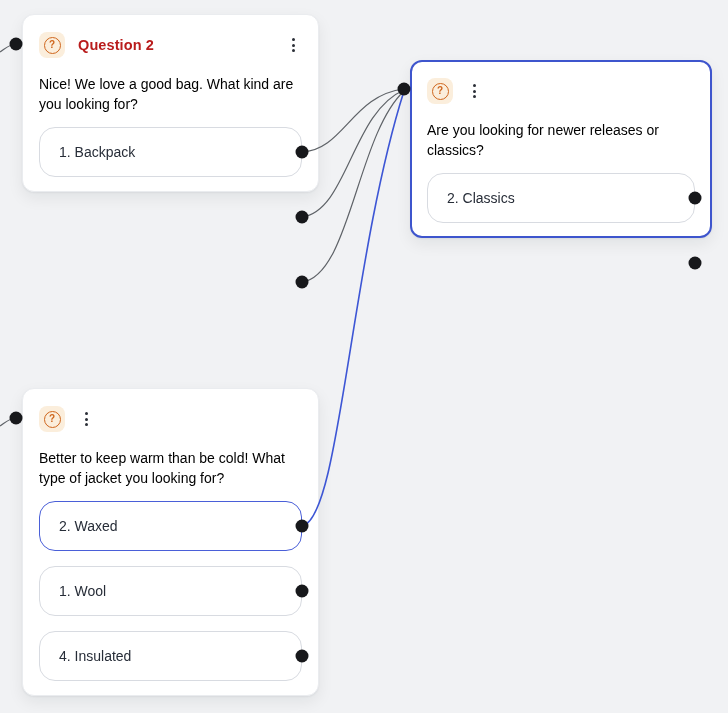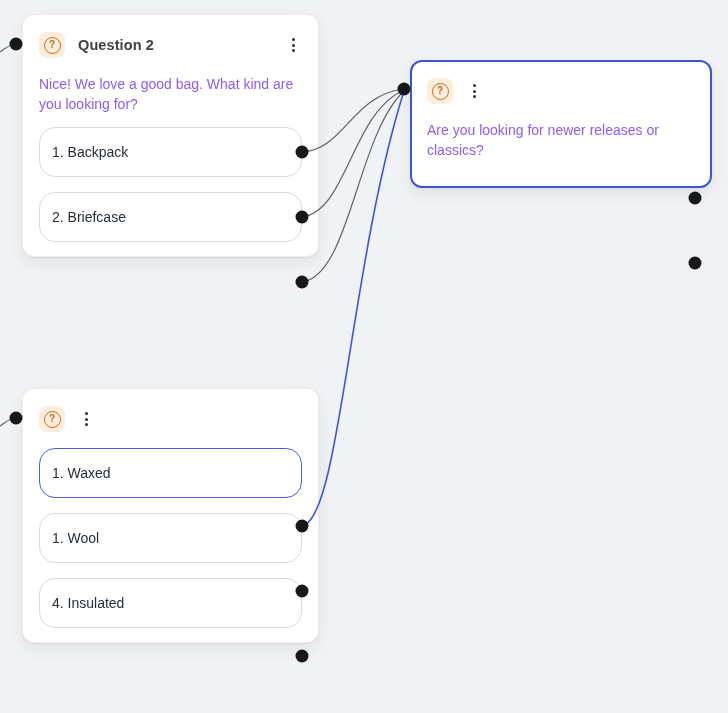--- a/index.html
+++ b/index.html
@@ -19,29 +19,29 @@
   .card-header{display:flex;align-items:center;height:28px;margin-bottom:15px;}
   .icon-badge{
     width:26px;height:26px;border-radius:8px;background:#fbeedc;
     display:flex;align-items:center;justify-content:center;margin-right:13px;flex:none;
   }
   .q-circle{
     width:15px;height:15px;border:1.6px solid #cf661d;border-radius:50%;
     color:#cf661d;font-size:10px;font-weight:bold;line-height:1;
     display:flex;align-items:center;justify-content:center;
   }
-  .card-title{flex:1;font-size:14.5px;font-weight:bold;color:#404040;letter-spacing:.1px;}
+  .card-title{flex:1;font-size:14.5px;font-weight:bold;color:#b91c1c;letter-spacing:.1px;}
   .kebab{display:flex;flex-direction:column;gap:2.5px;padding:4px 7px;cursor:pointer;}
   .kebab i{width:3px;height:3px;border-radius:50%;background:#2b2f37;}
-  .card-body{font-size:14px;line-height:20px;color:#8b5cf6;margin-bottom:13px;}
+  .card-body{font-size:14px;line-height:20px;color:#000000;margin-bottom:13px;}
   .options{display:flex;flex-direction:column;gap:15px;}
   .option{
     box-sizing:border-box;height:50px;background:#fff;
     border:1px solid #d8dbe1;border-radius:16px;
-    display:flex;align-items:center;padding:0 12px;
+    display:flex;align-items:center;padding:0 19px;
     font-size:14px;color:#272d38;cursor:pointer;
   }
   .option.selected{border:1.5px solid #4a5fd8;}
   svg.wires{position:absolute;left:0;top:0;z-index:5;}
   .port{
     position:absolute;width:13px;height:13px;border-radius:50%;
     background:#17181b;transform:translate(-50%,-50%);z-index:9;cursor:pointer;
   }
 </style>
 </head>
@@ -57,53 +57,54 @@
       <div class="card-title">Question 2</div>
       <div class="kebab">
           <i></i>
           <i></i>
           <i></i>
         </div>
     </div>
     <div class="card-body">Nice! We love a good bag. What kind are you looking for?</div>
     <div class="options">
       <div class="option">1. Backpack</div>
-      <div class="option">2. Briefcase</div>
     </div>
   </div>
 
   <div class="card selected" style="left:410px;top:60px;width:302px;">
     <div class="card-header">
       <div class="icon-badge">
         <span class="q-circle">?</span>
       </div>
       <div class="kebab">
           <i></i>
           <i></i>
           <i></i>
         </div>
     </div>
     <div class="card-body">Are you looking for newer releases or classics?</div>
     <div class="options">
+      <div class="option">2. Classics</div>
     </div>
   </div>
 
   <div class="card" style="left:22px;top:388px;width:297px;">
     <div class="card-header">
       <div class="icon-badge">
         <span class="q-circle">?</span>
       </div>
       <div class="kebab">
           <i></i>
           <i></i>
           <i></i>
         </div>
     </div>
+    <div class="card-body">Better to keep warm than be cold! What type of jacket you looking for?</div>
     <div class="options">
-      <div class="option selected">1. Waxed</div>
+      <div class="option selected">2. Waxed</div>
       <div class="option">1. Wool</div>
       <div class="option">4. Insulated</div>
     </div>
   </div>
 
   <svg class="wires" width="728" height="713" viewBox="0 0 728 713">
     <g fill="none" stroke="#5f6368" stroke-width="1.2">
       <path d="M 0 52 C 6 48, 10 44, 16 44"></path>
       <path d="M 0 426 C 6 422, 10 418, 16 418"></path>
       <path d="M 302 152 C 344 150, 352 95, 404 89"></path>

